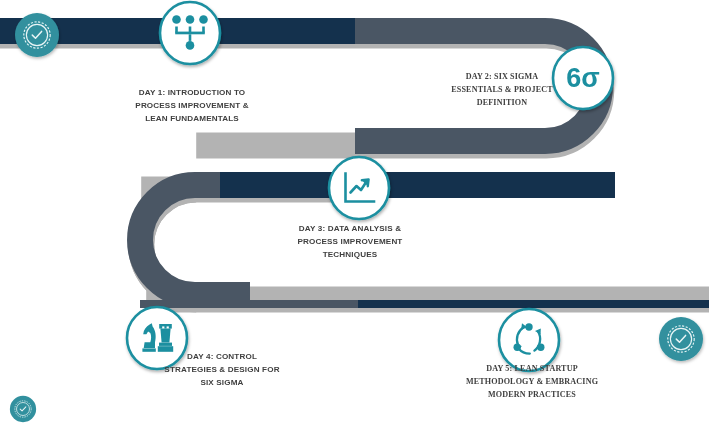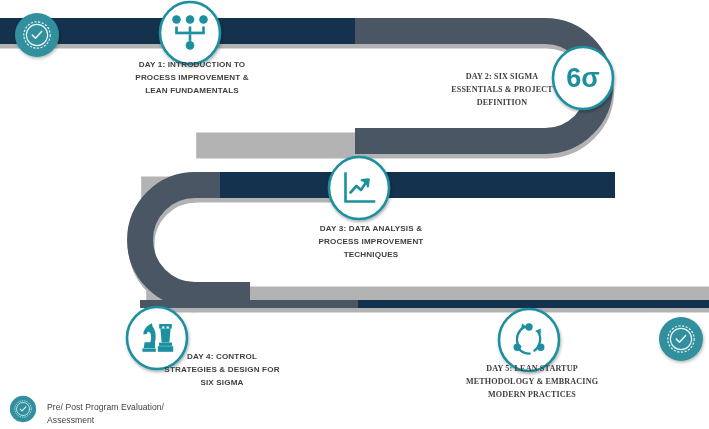--- a/index.html
+++ b/index.html
@@ -25,23 +25,23 @@
     position: absolute;
     text-align: center;
     font-family: "Liberation Sans", sans-serif;
     font-size: 8.1px;
     font-weight: bold;
     line-height: 13.2px;
     letter-spacing: 0.15px;
     color: #3f3f3f;
     white-space: pre-line;
   }
-  #label-day-1 { left: 98px;  top: 58px;  width: 188px; }
+  #label-day-1 { left: 98px;  top: 86px;  width: 188px; }
   #label-day-2 { left: 408px; top: 70px;  width: 188px; font-family: Liberation Serif, serif; }
-  #label-day-3 { left: 277px; top: 222px; width: 188px; }
+  #label-day-3 { left: 256px; top: 222px; width: 188px; }
   #label-day-4 { left: 128px; top: 350px; width: 188px; }
   #label-day-5 { left: 438px; top: 362px; width: 188px; font-family: Liberation Serif, serif; }
 
   #legend {
     position: absolute;
     left: 6px;
     top: 392px;
     display: flex;
     align-items: flex-start;
     gap: 7px;
@@ -229,15 +229,13 @@
 
 <div id="legend">
   <svg class="legend-badge" viewBox="0 0 44 44">
     <circle cx="22" cy="22" r="17" fill="#31909e"></circle>
     <g fill="none" stroke="#e8f4f5" stroke-width="1.0">
       <circle cx="22" cy="22" r="10.6" stroke-dasharray="1.9 1.3"></circle>
       <circle cx="22" cy="22" r="8.4"></circle>
       <path d="M 18.3 22.1 L 20.8 24.5 L 25.7 19.2" stroke-width="1.3" stroke-linecap="round" stroke-linejoin="round"></path>
     </g>
   </svg>
-  <div id="legend-text">Pre/ Post Program Evaluation/
-Assessment</div>
 </div>
 
 </body></html>

